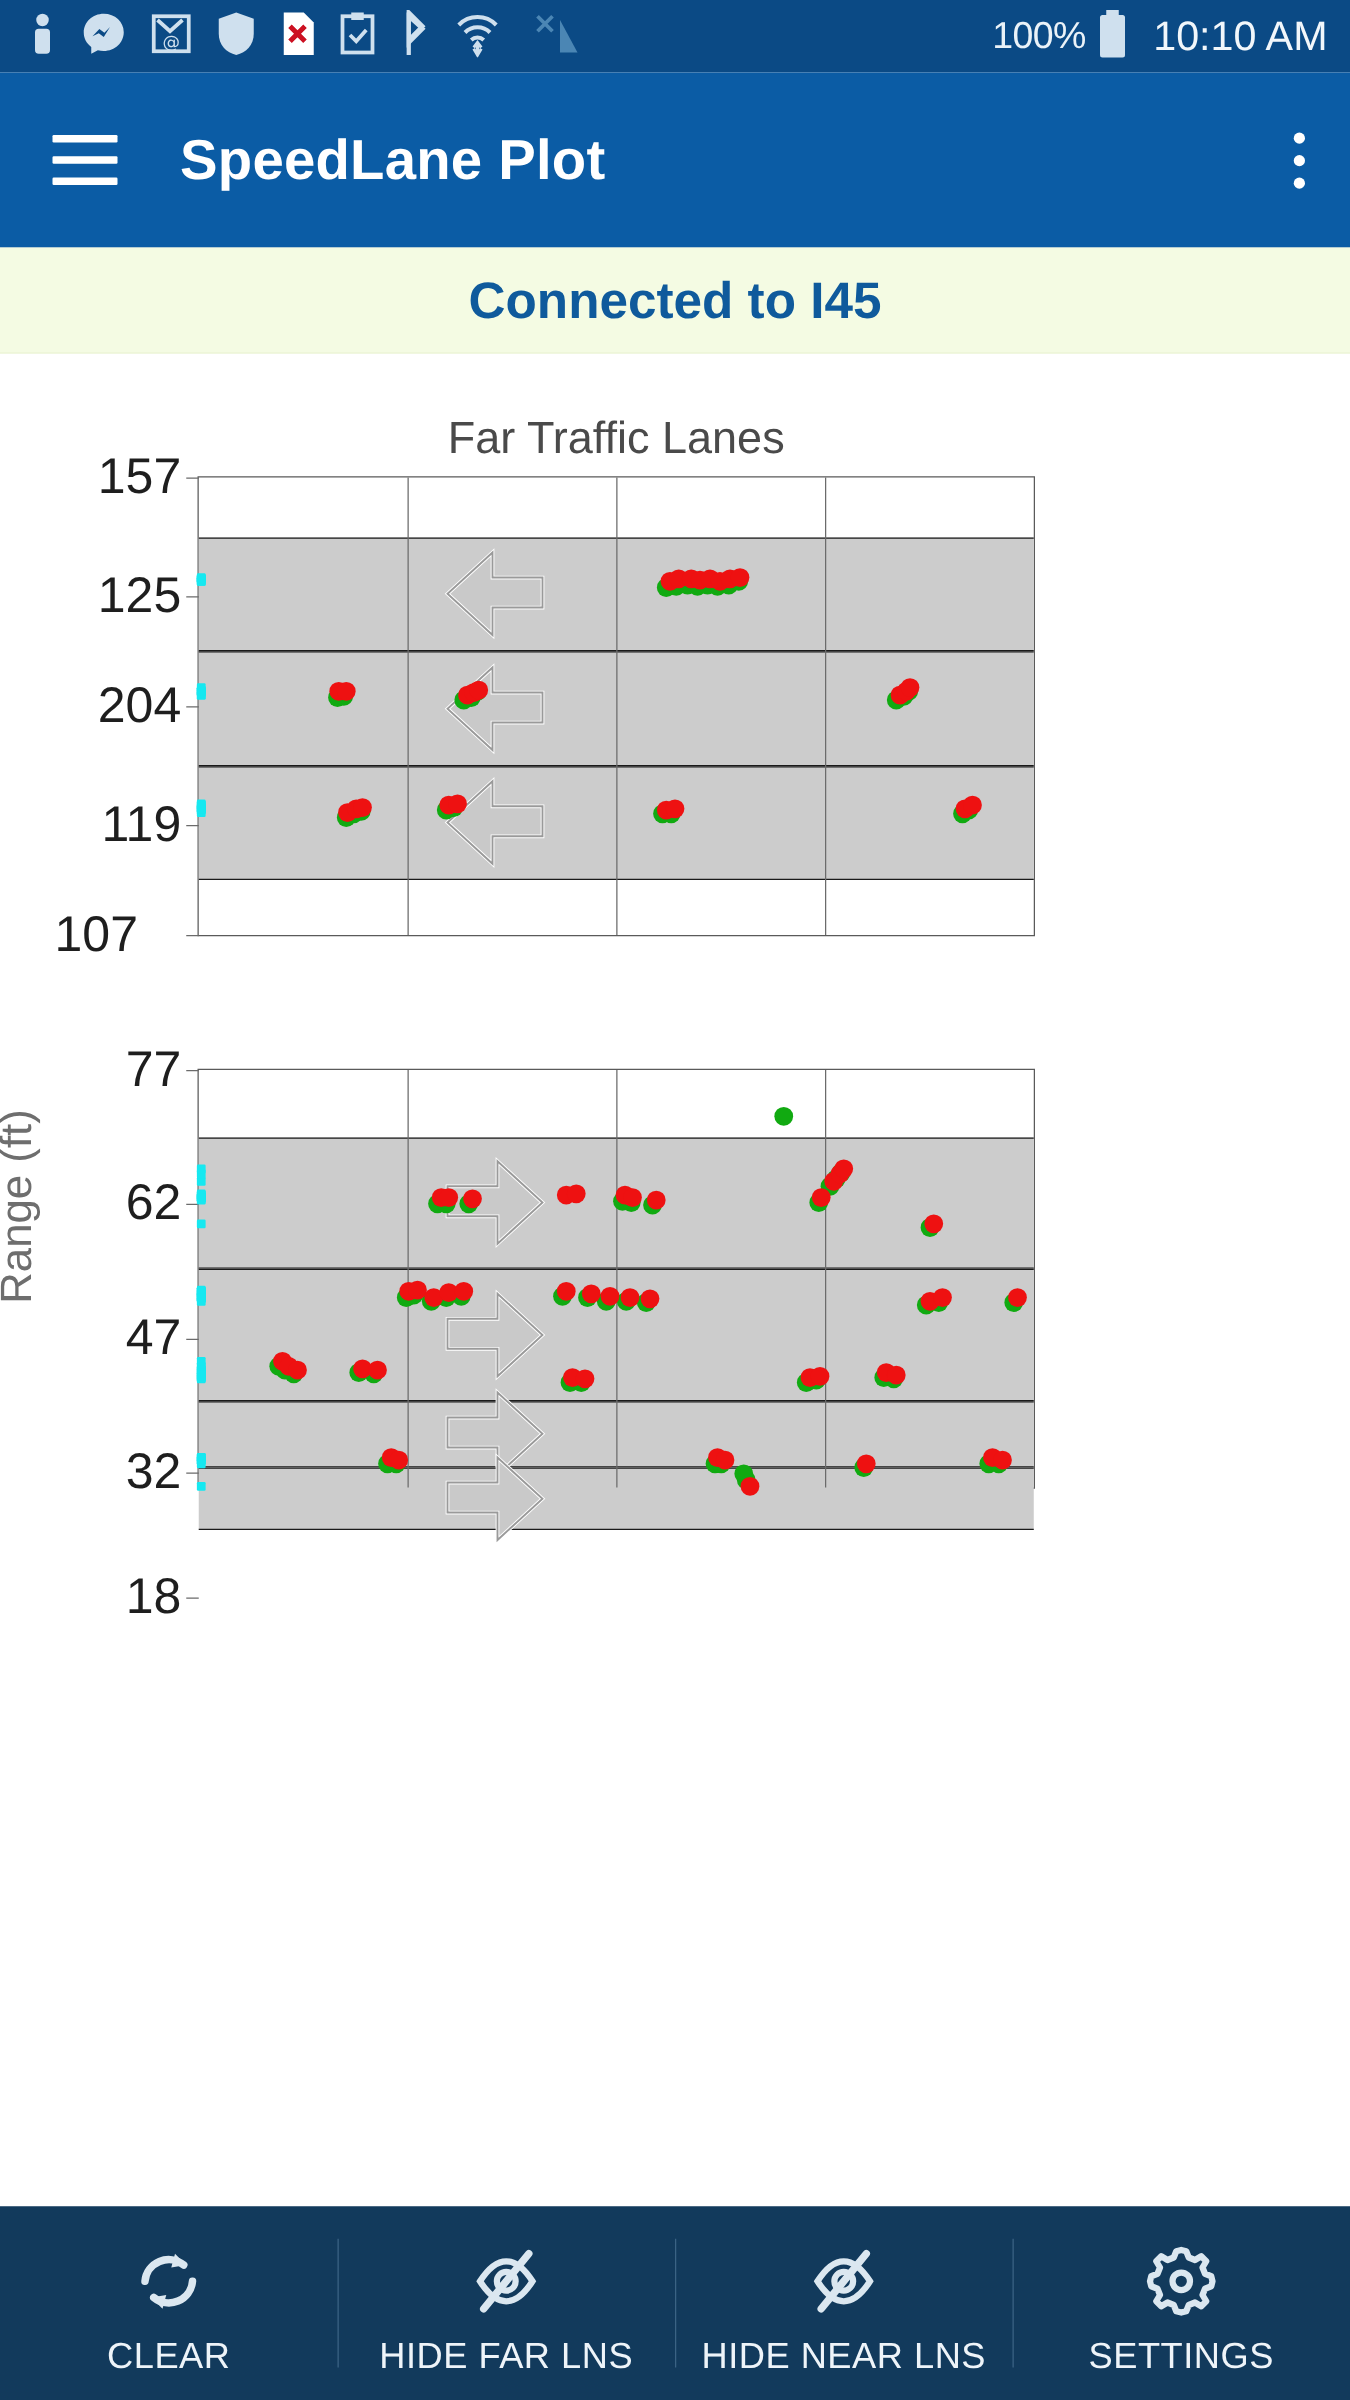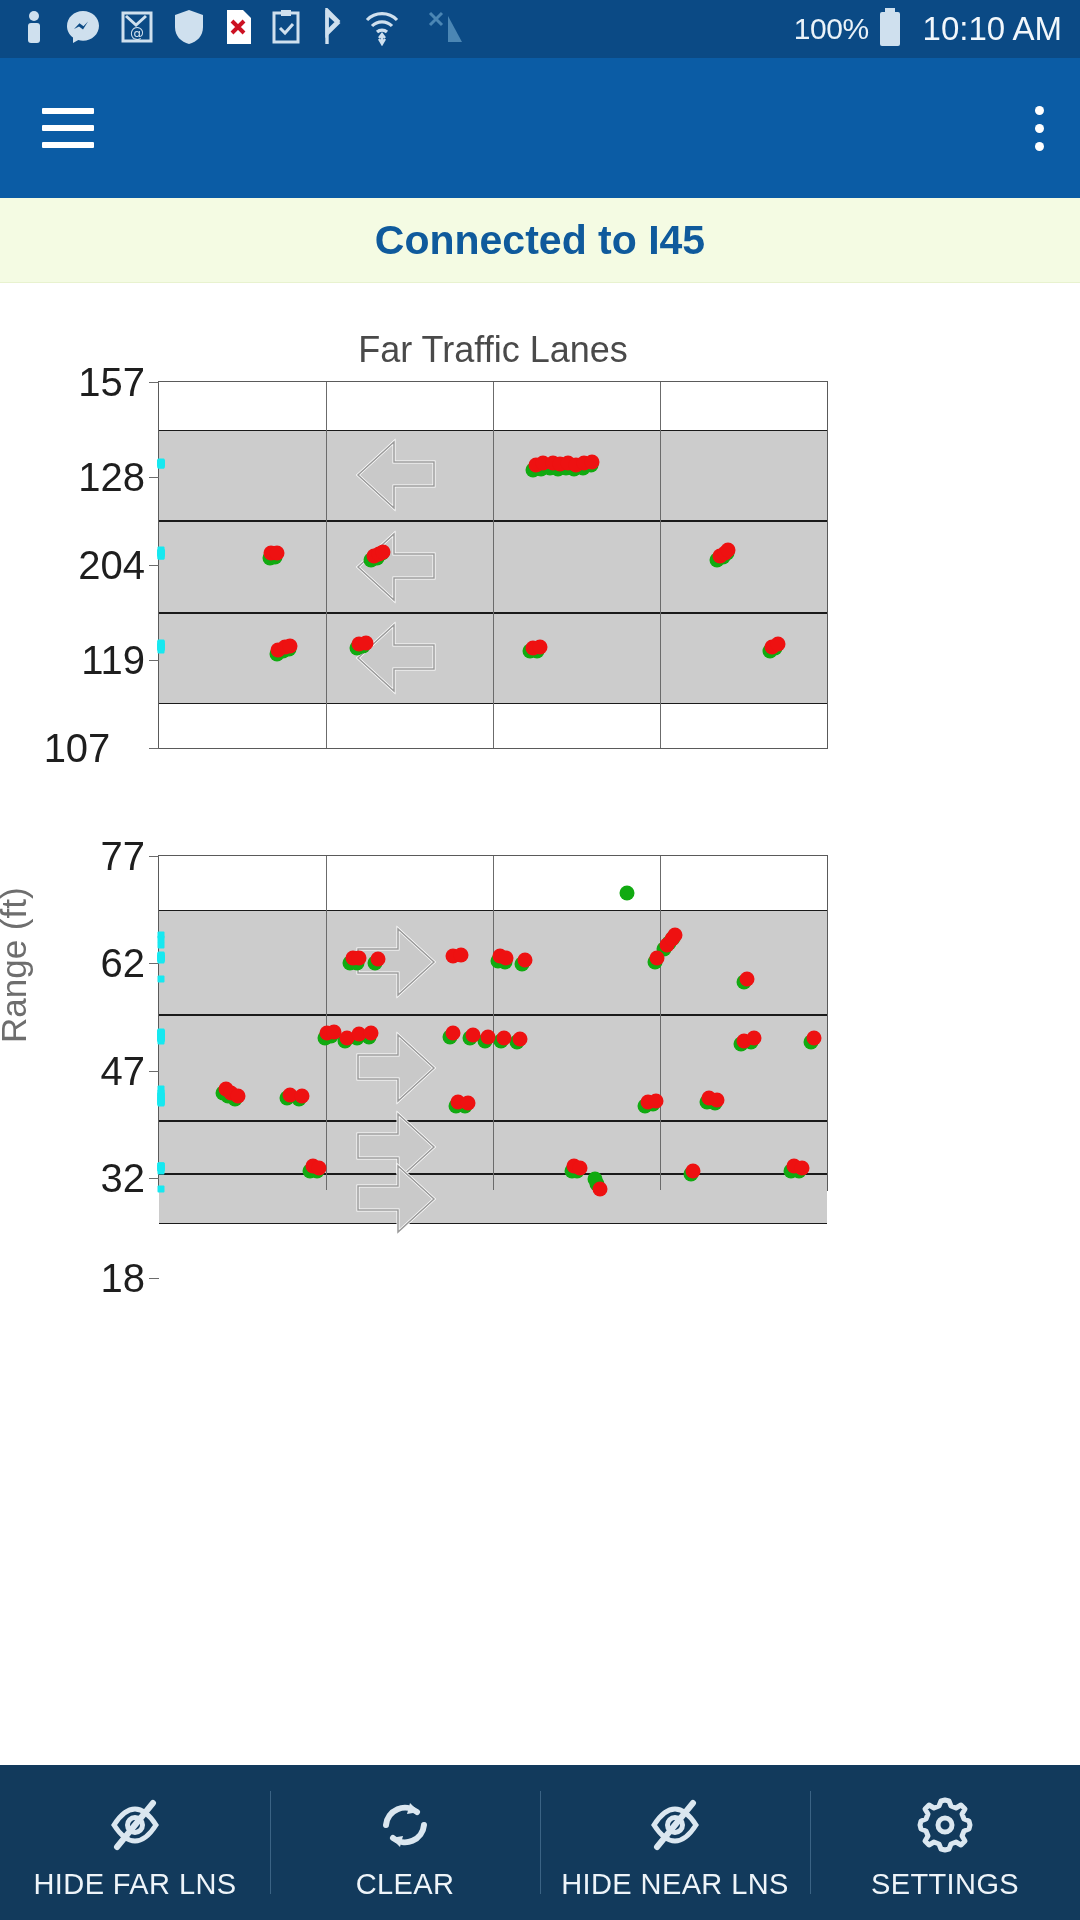--- a/index.html
+++ b/index.html
@@ -202,20 +202,21 @@
     <span class="sb-clock">10:10 AM</span>
   </div>
 </div>
 
 <div class="appbar">
   <div class="hamburger">
     <span></span>
     <span></span>
     <span></span>
   </div>
+  <div class="appbar-title">SpeedLane Plot</div>
   <div class="kebab">
     <i></i>
     <i></i>
     <i></i>
   </div>
 </div>
 
 <div class="banner">
   <div class="banner-text">Connected to I45</div>
 </div>
@@ -245,21 +246,21 @@
             <g transform="scale(-1,1)" transform-origin="42 39">
               <path d="M4 26h40V6l36 33-36 33V50H4z" fill="#c9c9c9" stroke="#ffffff" stroke-width="3"></path>
               <path d="M4 26h40V6l36 33-36 33V50H4z" fill="none" stroke="#9a9a9a" stroke-width="1.5"></path>
             </g>
           </svg></div>
         <div class="vline" style="left: 167px;"></div>
         <div class="vline" style="left: 334px;"></div>
         <div class="vline" style="left: 501px;"></div>
         <div class="ytick" style="top: 0px; left: -150px;">157</div>
         <div class="ytickmark" style="top: 0px;"></div>
-        <div class="ytick" style="top: 95.16px; left: -150px;">128</div>
+        <div class="ytick" style="top: 95.16px; left: -150px;">125</div>
         <div class="ytickmark" style="top: 95.16px;"></div>
         <div class="ytick" style="top: 183px; left: -150px;">204</div>
         <div class="ytickmark" style="top: 183px;"></div>
         <div class="ytick" style="top: 278.16px; left: -150px;">119</div>
         <div class="ytickmark" style="top: 278.16px;"></div>
         <div class="ytick" style="top: 366px; left: -150px; text-align: center;">107</div>
         <div class="ytickmark" style="top: 366px;"></div>
         <div class="dot c" style="left: 2px; top: 83.448px; width: 7px; height: 7px;"></div>
         <div class="dot c" style="left: 2px; top: 81.252px; width: 7px; height: 7px;"></div>
         <div class="dot c" style="left: 2px; top: 80.52px; width: 7px; height: 7px;"></div>
@@ -536,46 +537,46 @@
         <button class="lbtn out">Out 5</button>
         <button class="lbtn out">Out 6</button>
       </div>
   </div>
 </div>
 
 <div class="bottomnav">
   <div class="bn-item">
     <span>
       <svg width="62" height="62" viewBox="0 0 62 62">
-        <path d="M10 31c7-11 14-16 21-16s14 5 21 16c-7 11-14 16-21 16s-14-5-21-16z" stroke="#dbe7f0" stroke-width="5" fill="none"></path>
-        <circle cx="31" cy="31" r="7.5" stroke="#dbe7f0" stroke-width="5" fill="none"></circle>
-        <path d="M13 53L49 9" stroke="#dbe7f0" stroke-width="6" stroke-linecap="round"></path>
-      </svg>
-    </span>
-    <span class="bn-label">HIDE FAR LNS</span>
-  </div>
-  <div class="bn-item">
-    <span>
-      <svg width="62" height="62" viewBox="0 0 62 62">
         <path d="M12 31a19 19 0 0131-13" stroke="#dbe7f0" stroke-width="6" fill="none" stroke-linecap="round"></path>
         <path d="M50 31a19 19 0 01-31 13" stroke="#dbe7f0" stroke-width="6" fill="none" stroke-linecap="round"></path>
         <path d="M36 9l9 9-12 2z" fill="#dbe7f0"></path>
         <path d="M26 53l-9-9 12-2z" fill="#dbe7f0"></path>
       </svg>
     </span>
     <span class="bn-label">CLEAR</span>
   </div>
   <div class="bn-item">
     <span>
       <svg width="62" height="62" viewBox="0 0 62 62">
         <path d="M10 31c7-11 14-16 21-16s14 5 21 16c-7 11-14 16-21 16s-14-5-21-16z" stroke="#dbe7f0" stroke-width="5" fill="none"></path>
         <circle cx="31" cy="31" r="7.5" stroke="#dbe7f0" stroke-width="5" fill="none"></circle>
         <path d="M13 53L49 9" stroke="#dbe7f0" stroke-width="6" stroke-linecap="round"></path>
       </svg>
     </span>
+    <span class="bn-label">HIDE FAR LNS</span>
+  </div>
+  <div class="bn-item">
+    <span>
+      <svg width="62" height="62" viewBox="0 0 62 62">
+        <path d="M10 31c7-11 14-16 21-16s14 5 21 16c-7 11-14 16-21 16s-14-5-21-16z" stroke="#dbe7f0" stroke-width="5" fill="none"></path>
+        <circle cx="31" cy="31" r="7.5" stroke="#dbe7f0" stroke-width="5" fill="none"></circle>
+        <path d="M13 53L49 9" stroke="#dbe7f0" stroke-width="6" stroke-linecap="round"></path>
+      </svg>
+    </span>
     <span class="bn-label">HIDE NEAR LNS</span>
   </div>
   <div class="bn-item">
     <span>
       <svg width="62" height="62" viewBox="0 0 62 62">
         <path d="M31 6l4 1 2 5 5 2 5-3 4 4-3 5 2 5 5 2 1 4-1 4-5 2-2 5 3 5-4 4-5-3-5 2-2 5-4 1-4-1-2-5-5-2-5 3-4-4 3-5-2-5-5-2-1-4 1-4 5-2 2-5-3-5 4-4 5 3 5-2 2-5 4-1z" stroke="#dbe7f0" stroke-width="5" fill="none" stroke-linejoin="round"></path>
         <circle cx="31" cy="31" r="7" stroke="#dbe7f0" stroke-width="5" fill="none"></circle>
       </svg>
     </span>
     <span class="bn-label">SETTINGS</span>

